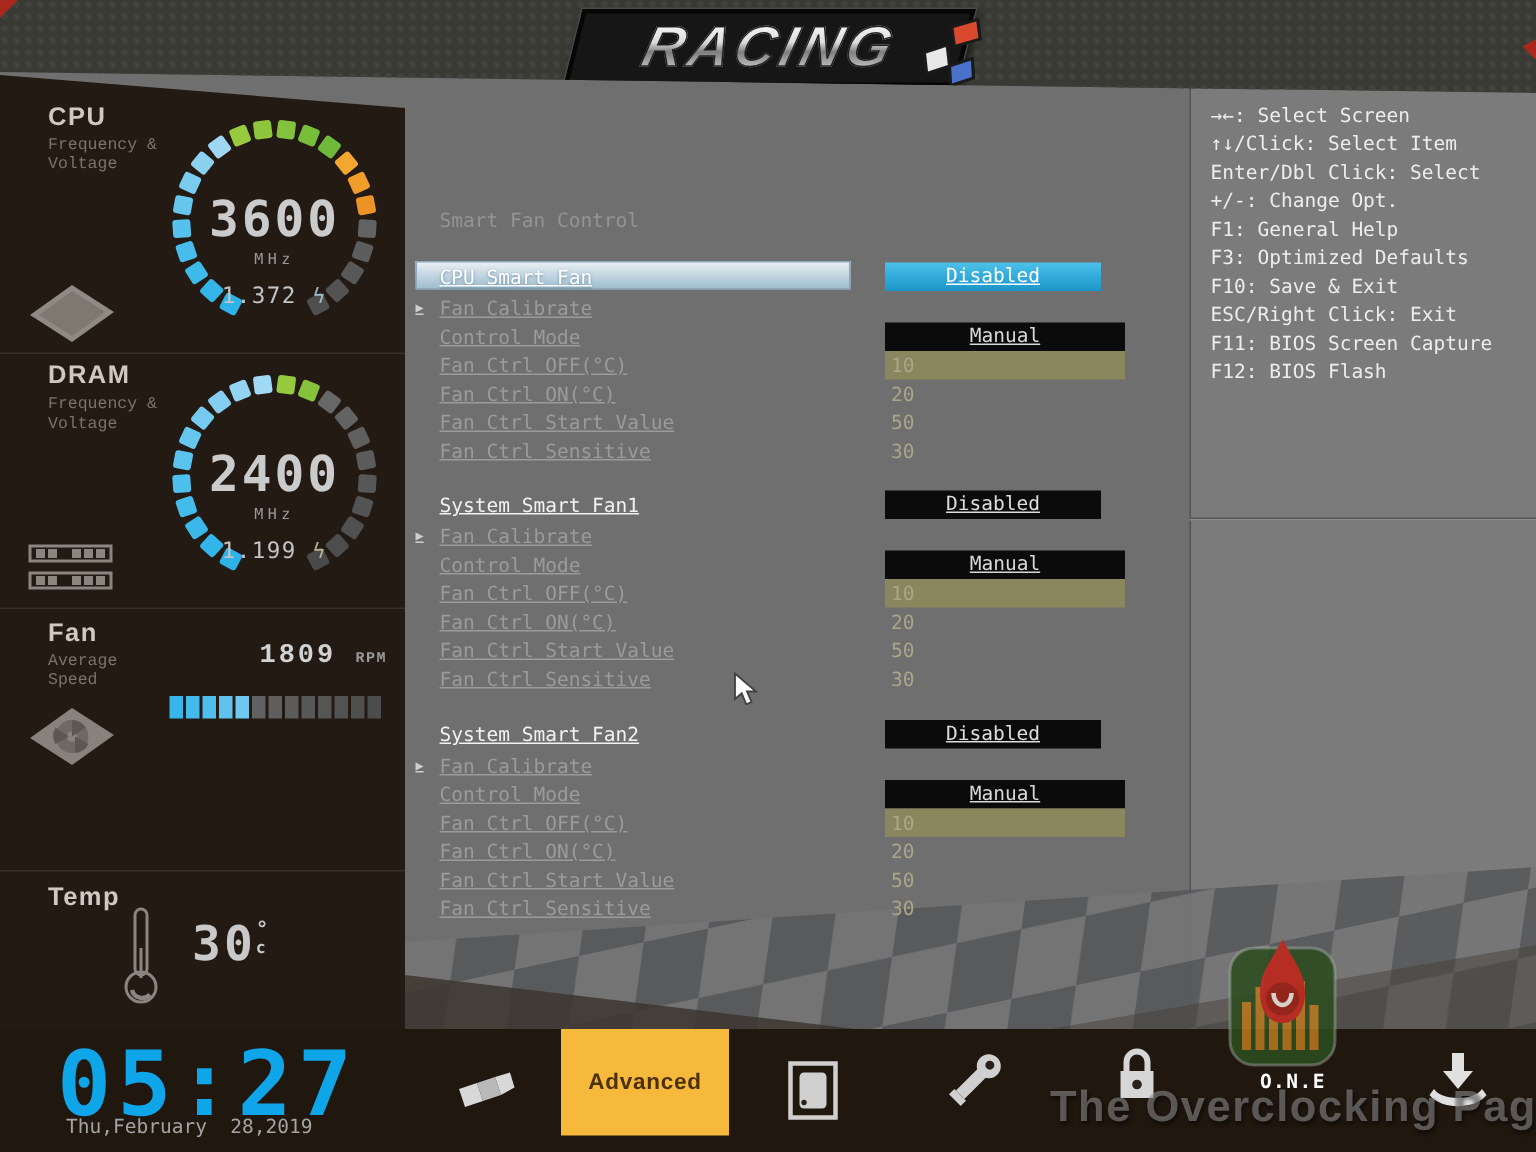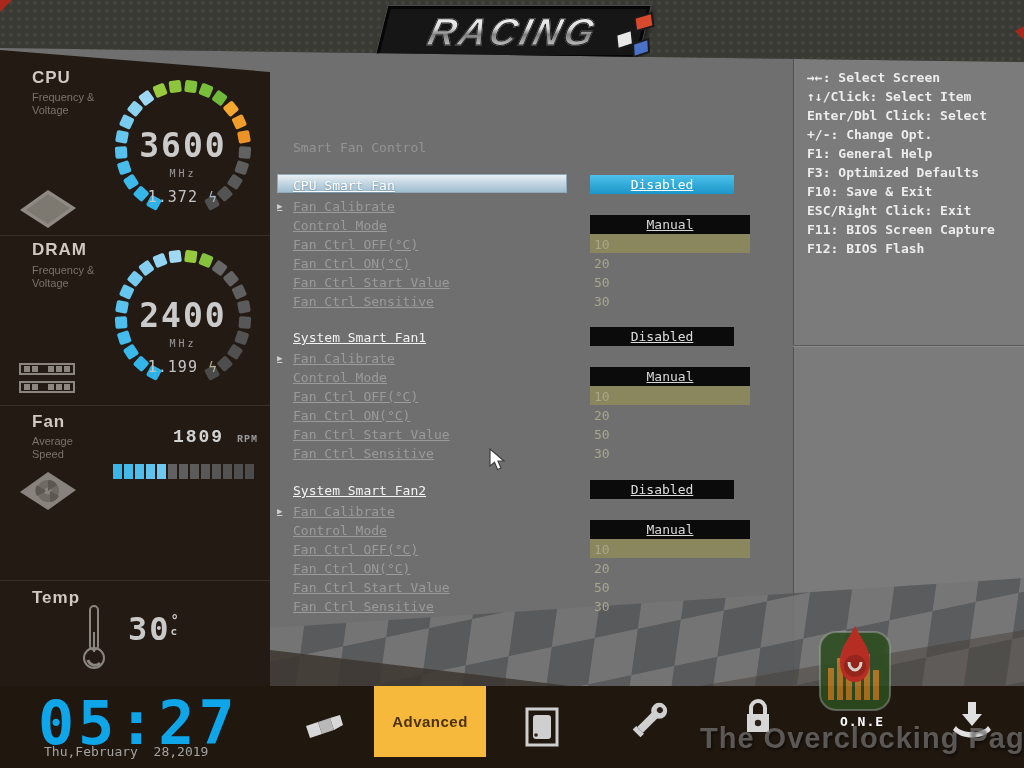--- a/index.html
+++ b/index.html
@@ -36,21 +36,21 @@
   .accent-r{position:absolute;right:0;top:26px;width:0;height:0;z-index:9;
     border-right:9px solid #a8291c;border-top:5px solid transparent;border-bottom:9px solid transparent;}
 
   
   .sidebar{position:absolute;left:0;top:44px;width:270px;height:642px;background:#231a14;z-index:5;
     clip-path:polygon(0 6px,270px 28px,270px 642px,0 642px);}
   .sep{position:absolute;left:0;width:270px;height:1px;background:#3b2f26;}
   .s-title{position:absolute;left:32px;font-family:"Liberation Sans",sans-serif;font-weight:bold;
     color:#cfc9c2;font-size:17px;letter-spacing:1px;}
   .s-sub{position:absolute;left:32px;color:#7b736b;font-size:11px;line-height:13px;
-    font-family:Liberation Sans, sans-serif;white-space:pre-line;}
+    font-family:Liberation Mono, monospace;white-space:pre-line;}
   .gauge{position:absolute;left:98px;width:170px;height:155px;}
   .gauge svg{position:absolute;left:0;top:0;}
   .g-num{position:absolute;left:0;top:55px;width:100%;text-align:center;font-size:33px;font-weight:bold;
     color:#cbcbcb;letter-spacing:2px;}
   .g-unit{position:absolute;left:0;top:97px;width:100%;text-align:center;font-size:10px;color:#9a9a9a;letter-spacing:3px;}
   .g-volt{position:absolute;left:0;top:117px;width:100%;text-align:center;font-size:15px;color:#c4c4c4;letter-spacing:1px;}
   .bolt{font-family:"DejaVu Sans",sans-serif;color:#9fb9c8;font-size:14px;}
   .rpm-line{position:absolute;right:12px;top:383px;font-size:18px;font-weight:bold;color:#d2d2d2;letter-spacing:2px;font-family:Liberation Mono, monospace;}
   .rpm-unit{font-size:10px;color:#9a9a9a;font-weight:bold;letter-spacing:1px;}
   .fan-bar{position:absolute;left:113px;top:420px;display:flex;}
@@ -73,21 +73,21 @@
   .status-black{background:#0b0b0b;color:#dedede;}
   .g-arrow{left:7px;top:21px;font-size:9px;color:#cfcfcf;}
   .g-cal{left:23px;top:21px;color:#9b9b9b;}
   .g-model{left:23px;top:40px;color:#9b9b9b;}
   .g-modebox{left:320px;top:39px;width:160px;background:#0b0b0b;color:#d8d8d8;text-align:center;}
   .g-olive{left:320px;top:58px;width:160px;height:76px;background:#8a875e;}
   .g-param{left:23px;width:500px;color:#9b9b9b;}
   .g-pval{position:absolute;left:301px;color:#a9a68a;}
 
   
-  .help{position:absolute;left:14px;top:28px;line-height:19px;color:#ededed;font-weight:bold;}
+  .help{position:absolute;left:14px;top:28px;line-height:19px;color:#ededed;}
   .rp-divider{position:absolute;left:0;top:305px;width:100%;height:1px;background:#595959;border-bottom:1px solid #8c8c8c;}
   .desc{position:absolute;left:14px;top:326px;line-height:19px;color:#ededed;white-space:pre-line;}
 
   
   .bottombar{position:absolute;left:0;top:686px;width:1024px;height:82px;background:#20170f;z-index:4;}
   .clock{position:absolute;left:38px;top:2px;font-size:60px;font-weight:bold;color:#0ea5e9;letter-spacing:4px;}
   .date{position:absolute;left:44px;top:58px;font-size:13px;color:#a3a3a3;white-space:pre;}
   .tab-adv{position:absolute;left:374px;top:0;width:112px;height:71px;background:#f6b93c;
     display:flex;align-items:center;justify-content:center;}
   .tab-adv span{font-family:"Liberation Sans",sans-serif;font-weight:bold;font-size:15px;color:#4d3109;letter-spacing:.5px;}

